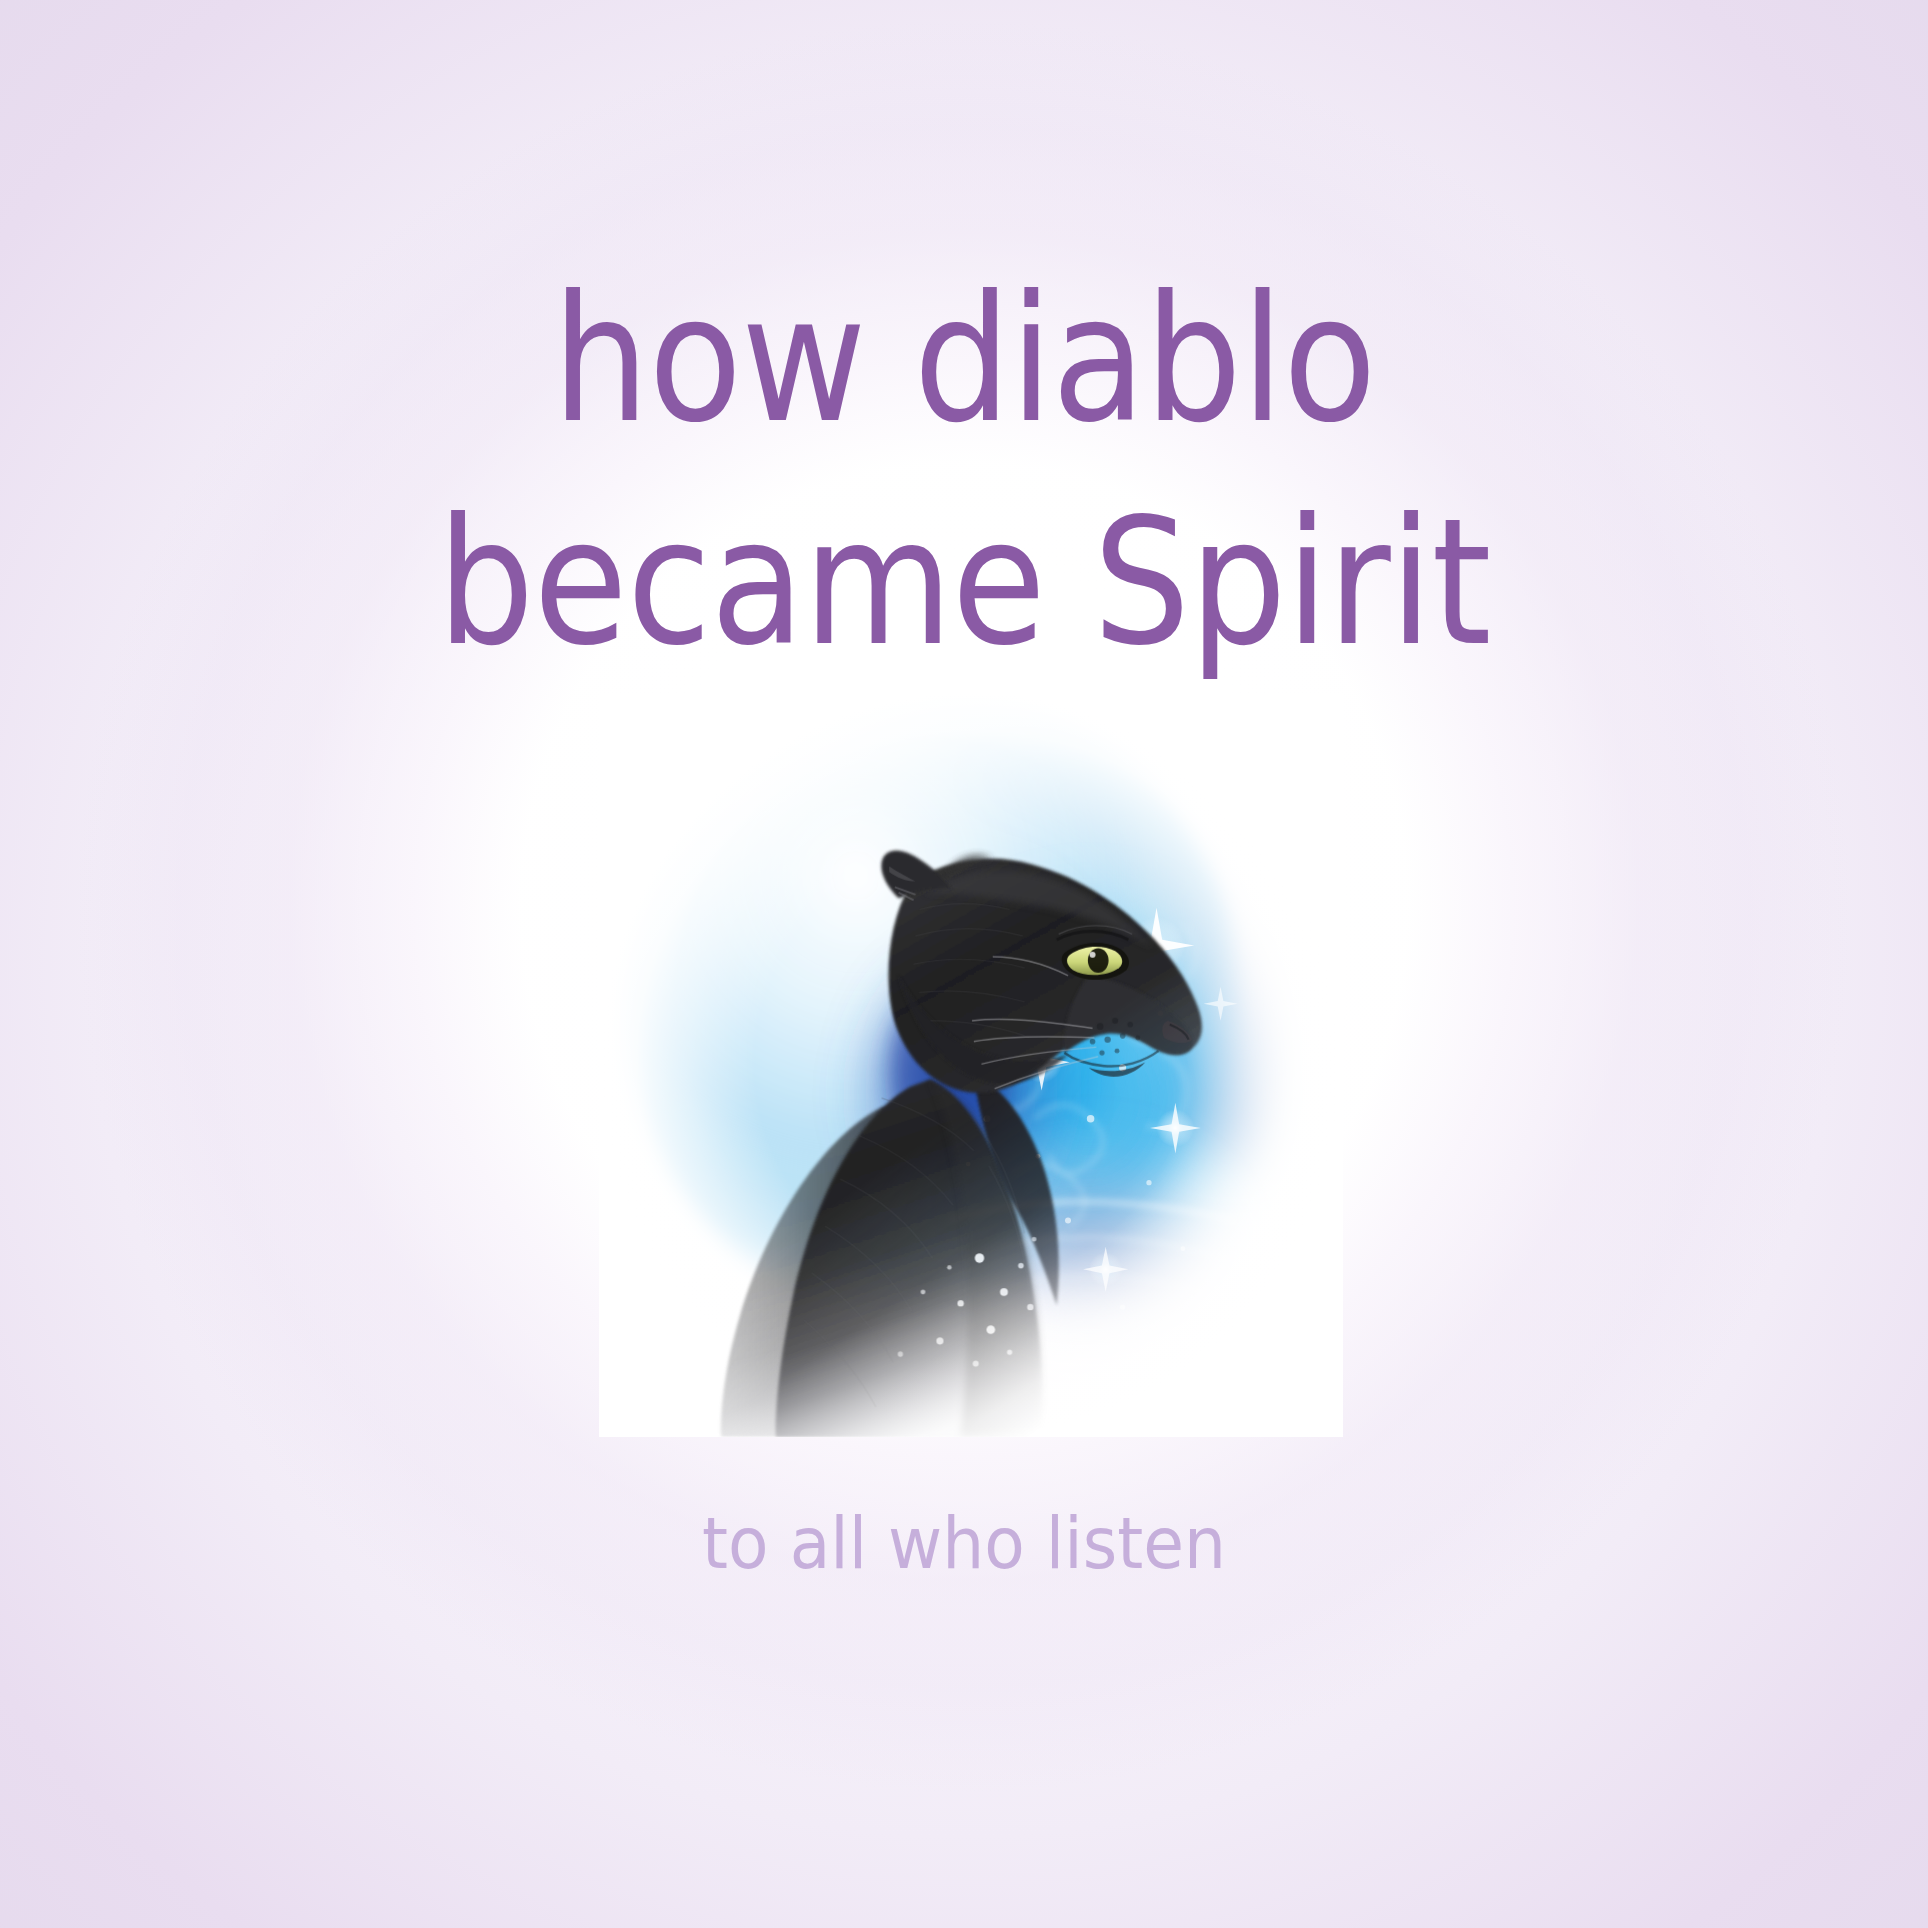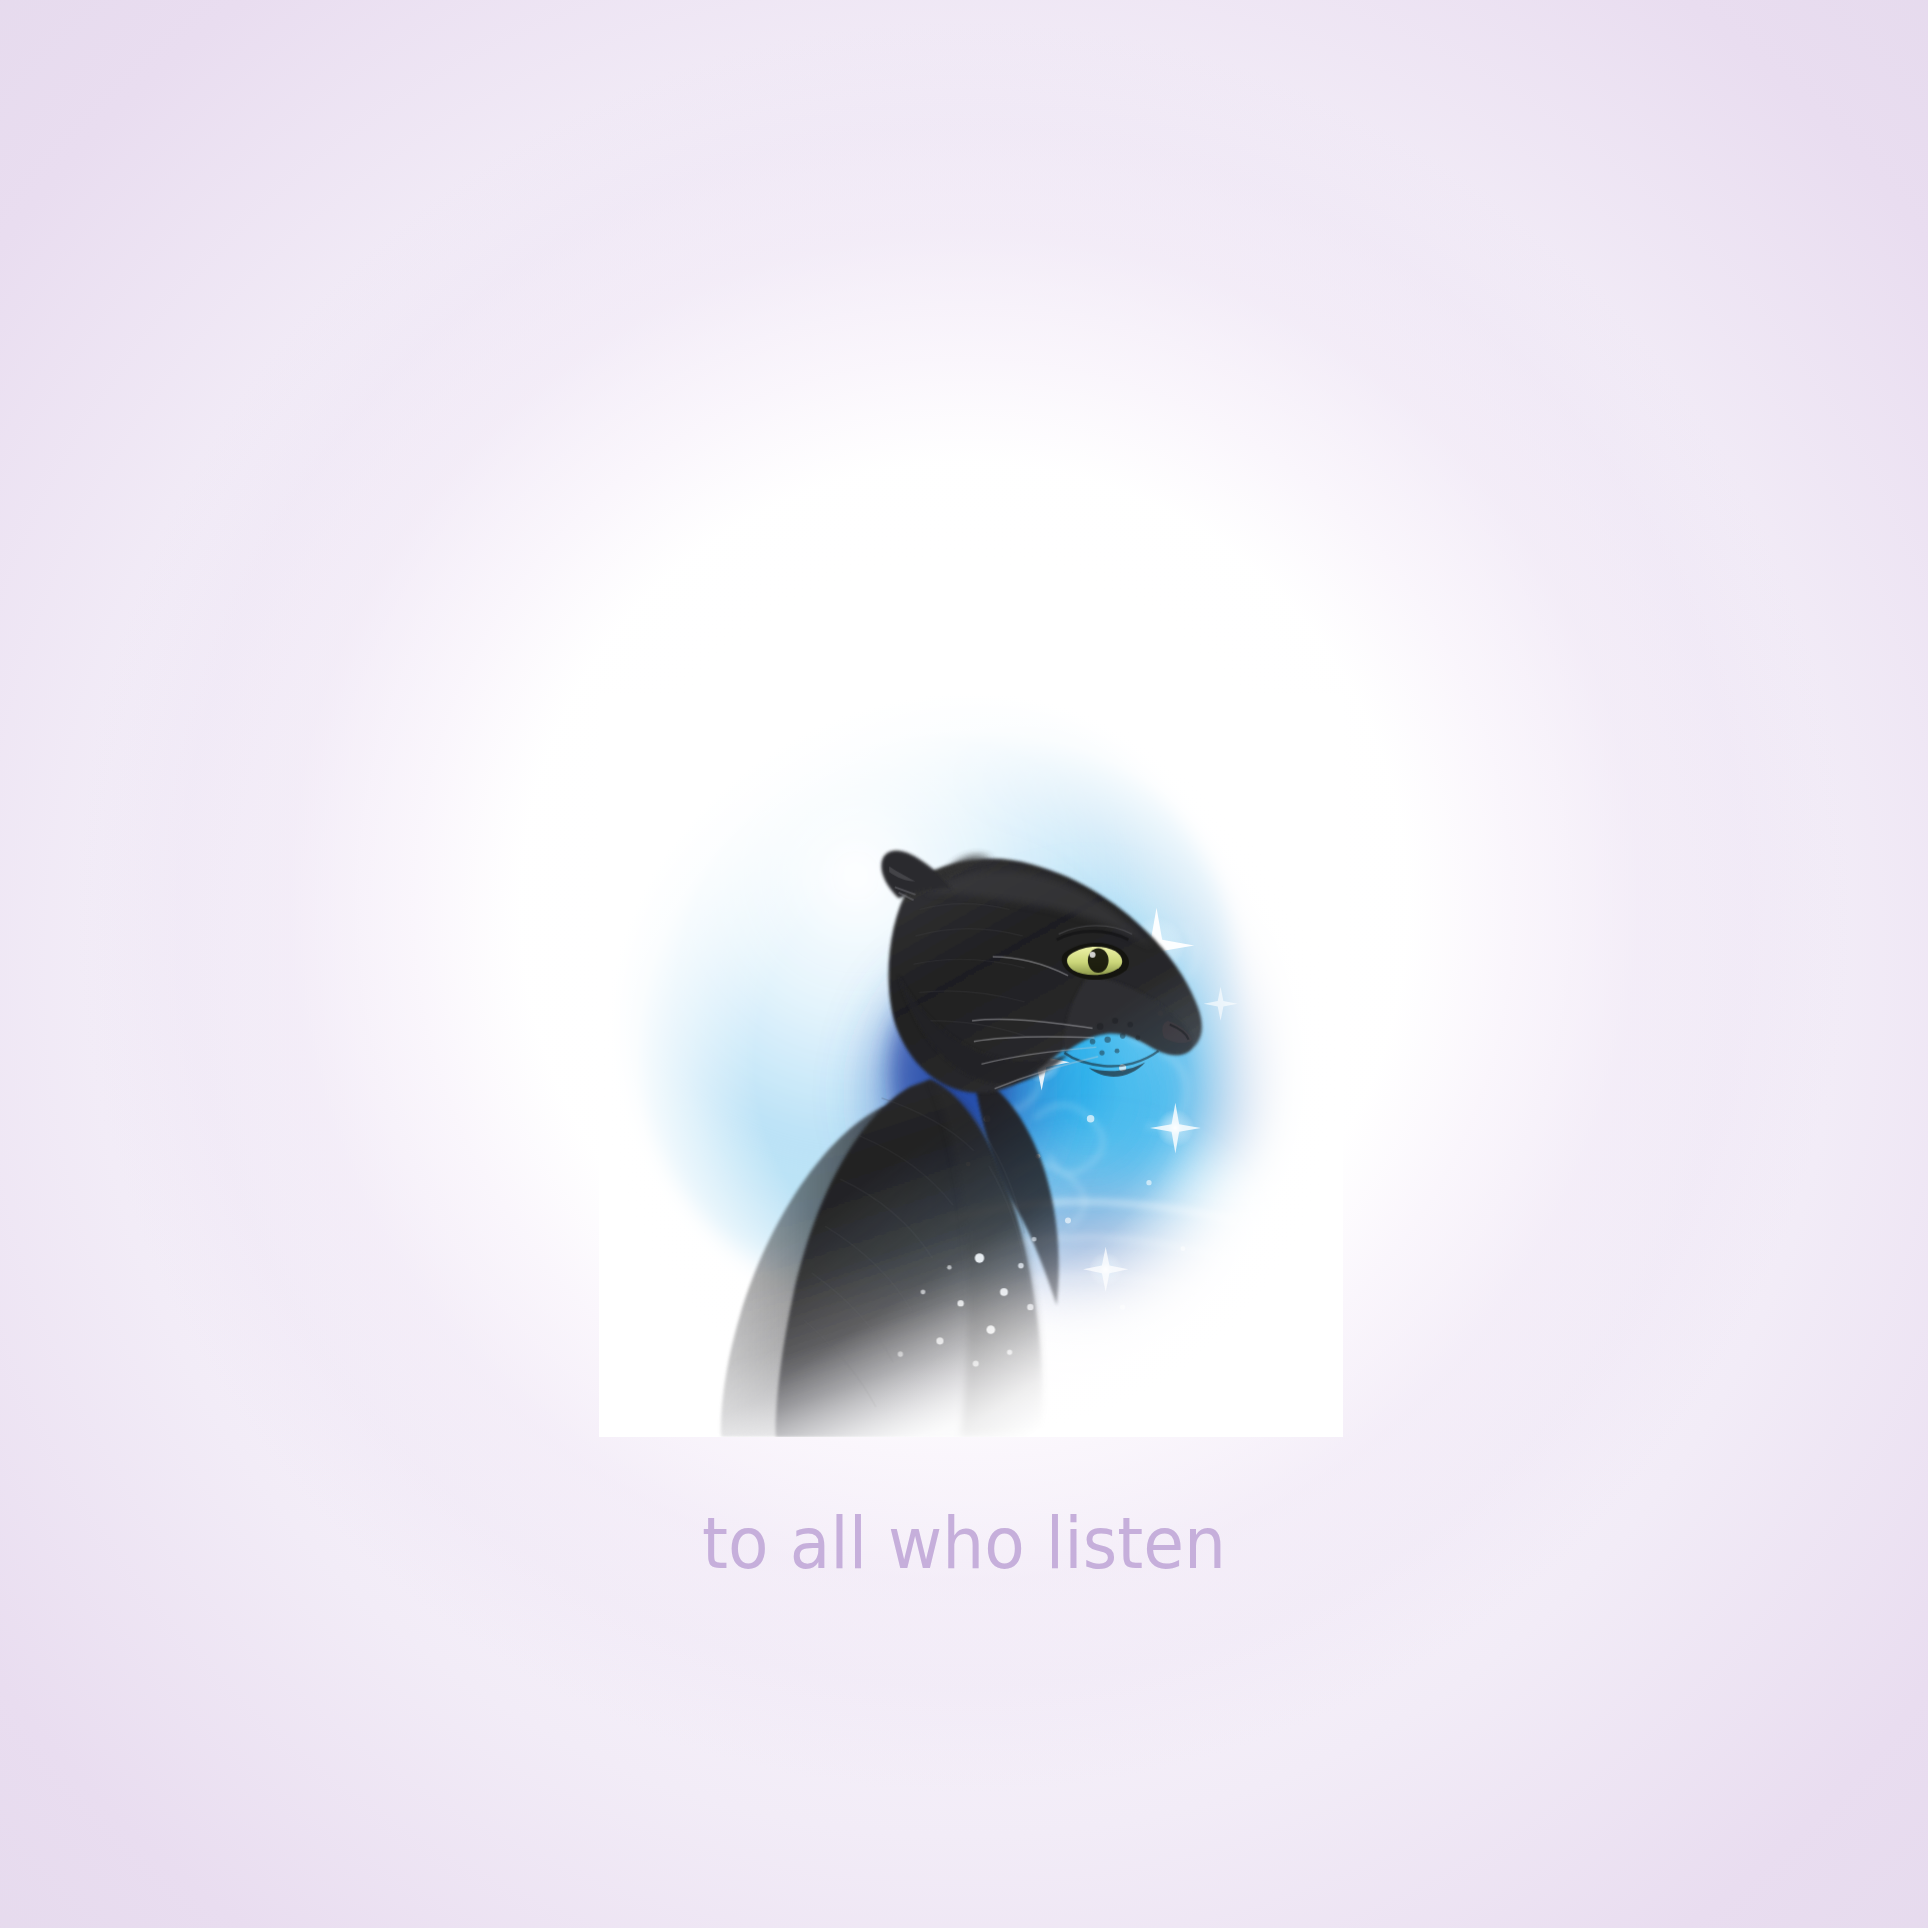--- a/index.html
+++ b/index.html
@@ -426,17 +426,21 @@
           <circle cx="372" cy="610" r="2.4" opacity="0.60"></circle>
           <circle cx="320" cy="702" r="2.8" opacity="0.50"></circle>
           <circle cx="462" cy="580" r="2.6" opacity="0.64"></circle>
         </g>
       </g>
 
       <rect x="0" y="640" width="790" height="150" fill="#ffffff" opacity="0.0"></rect>
     </svg>
   </div>
 
+  <div id="title-block">
+    <span class="title-line" id="title-line-1">how diablo</span>
+    <span class="title-line" id="title-line-2">became Spirit</span>
+  </div>
 
   <div id="subtitle">to all who listen</div>
 
 </div>
 
 
 </body></html>

